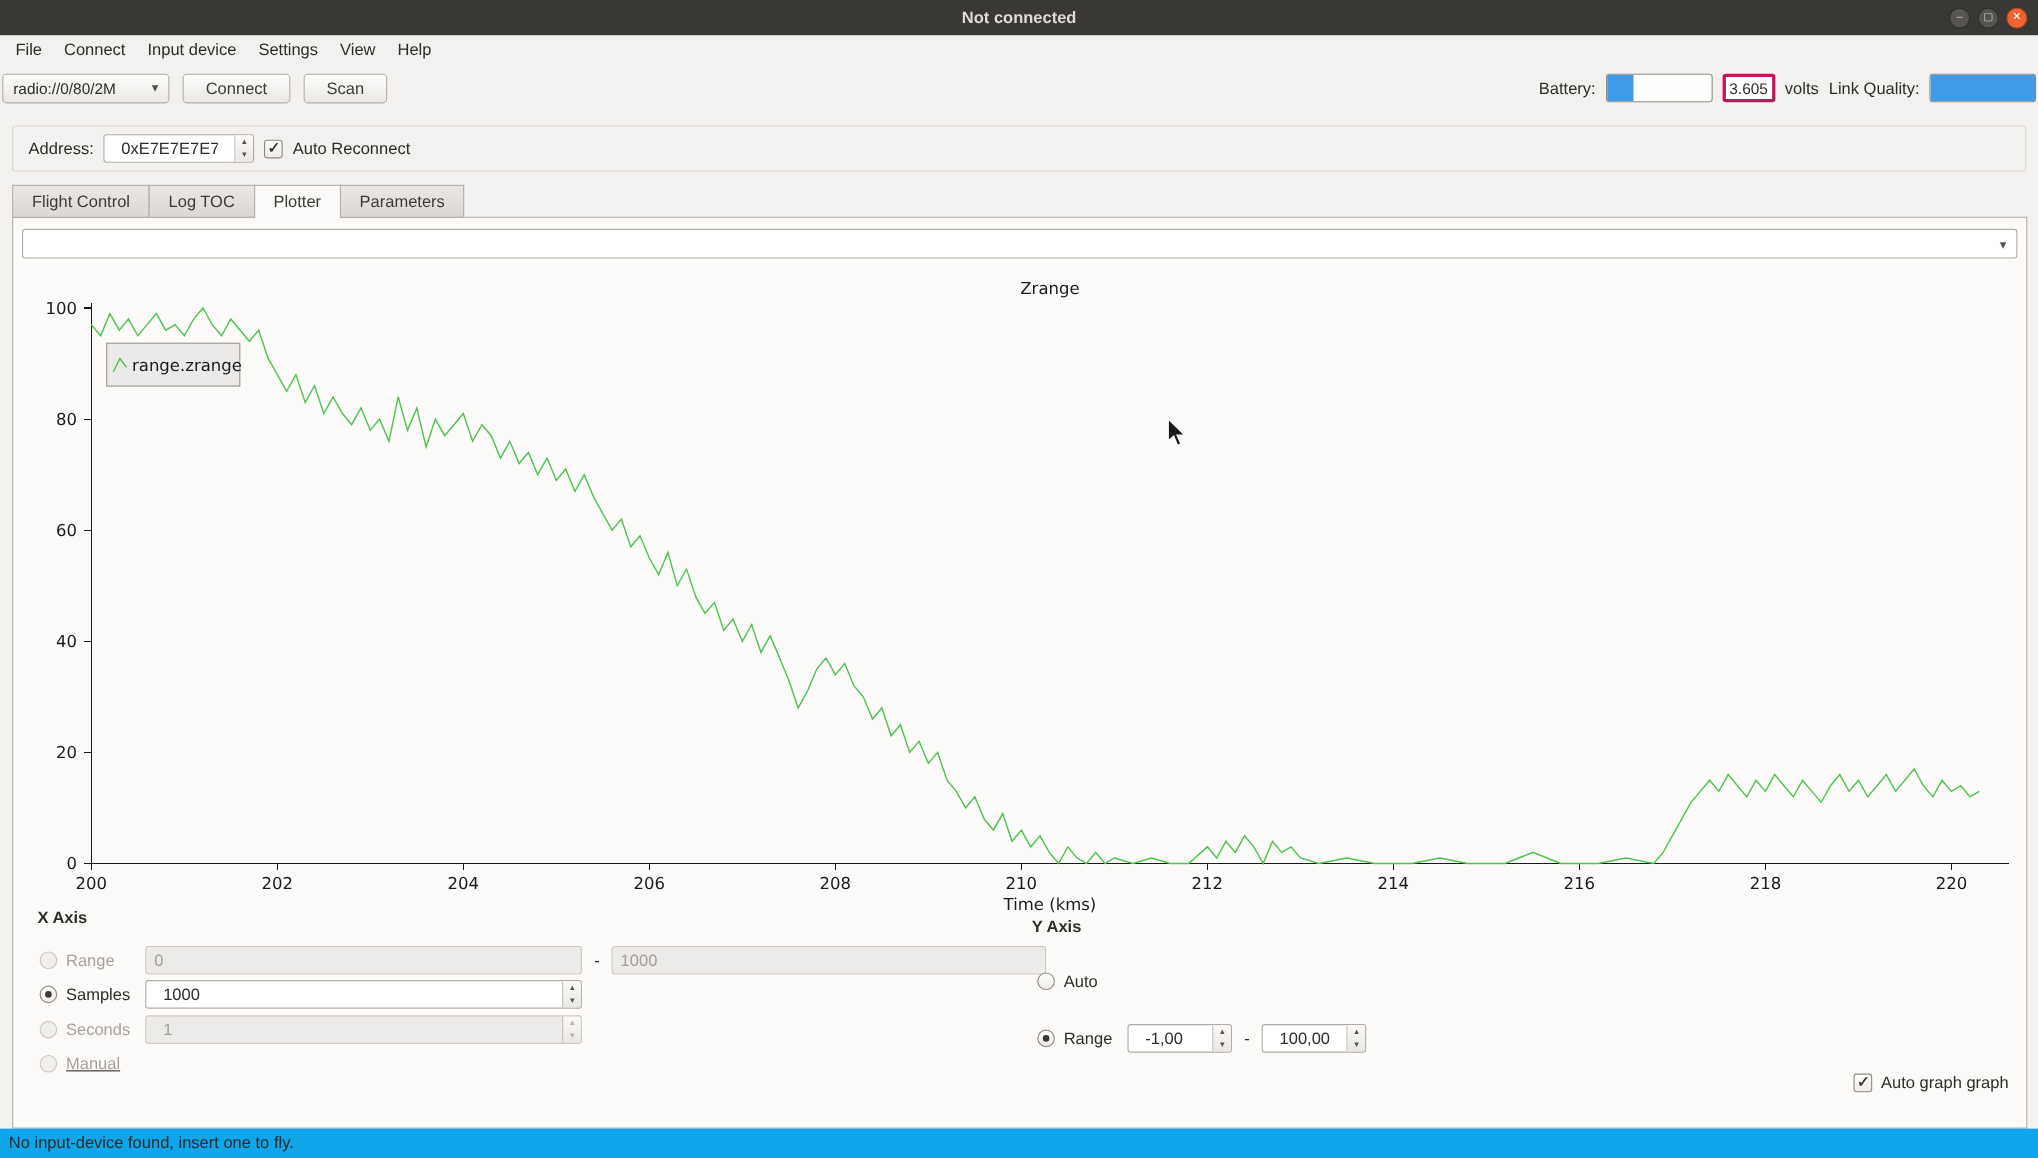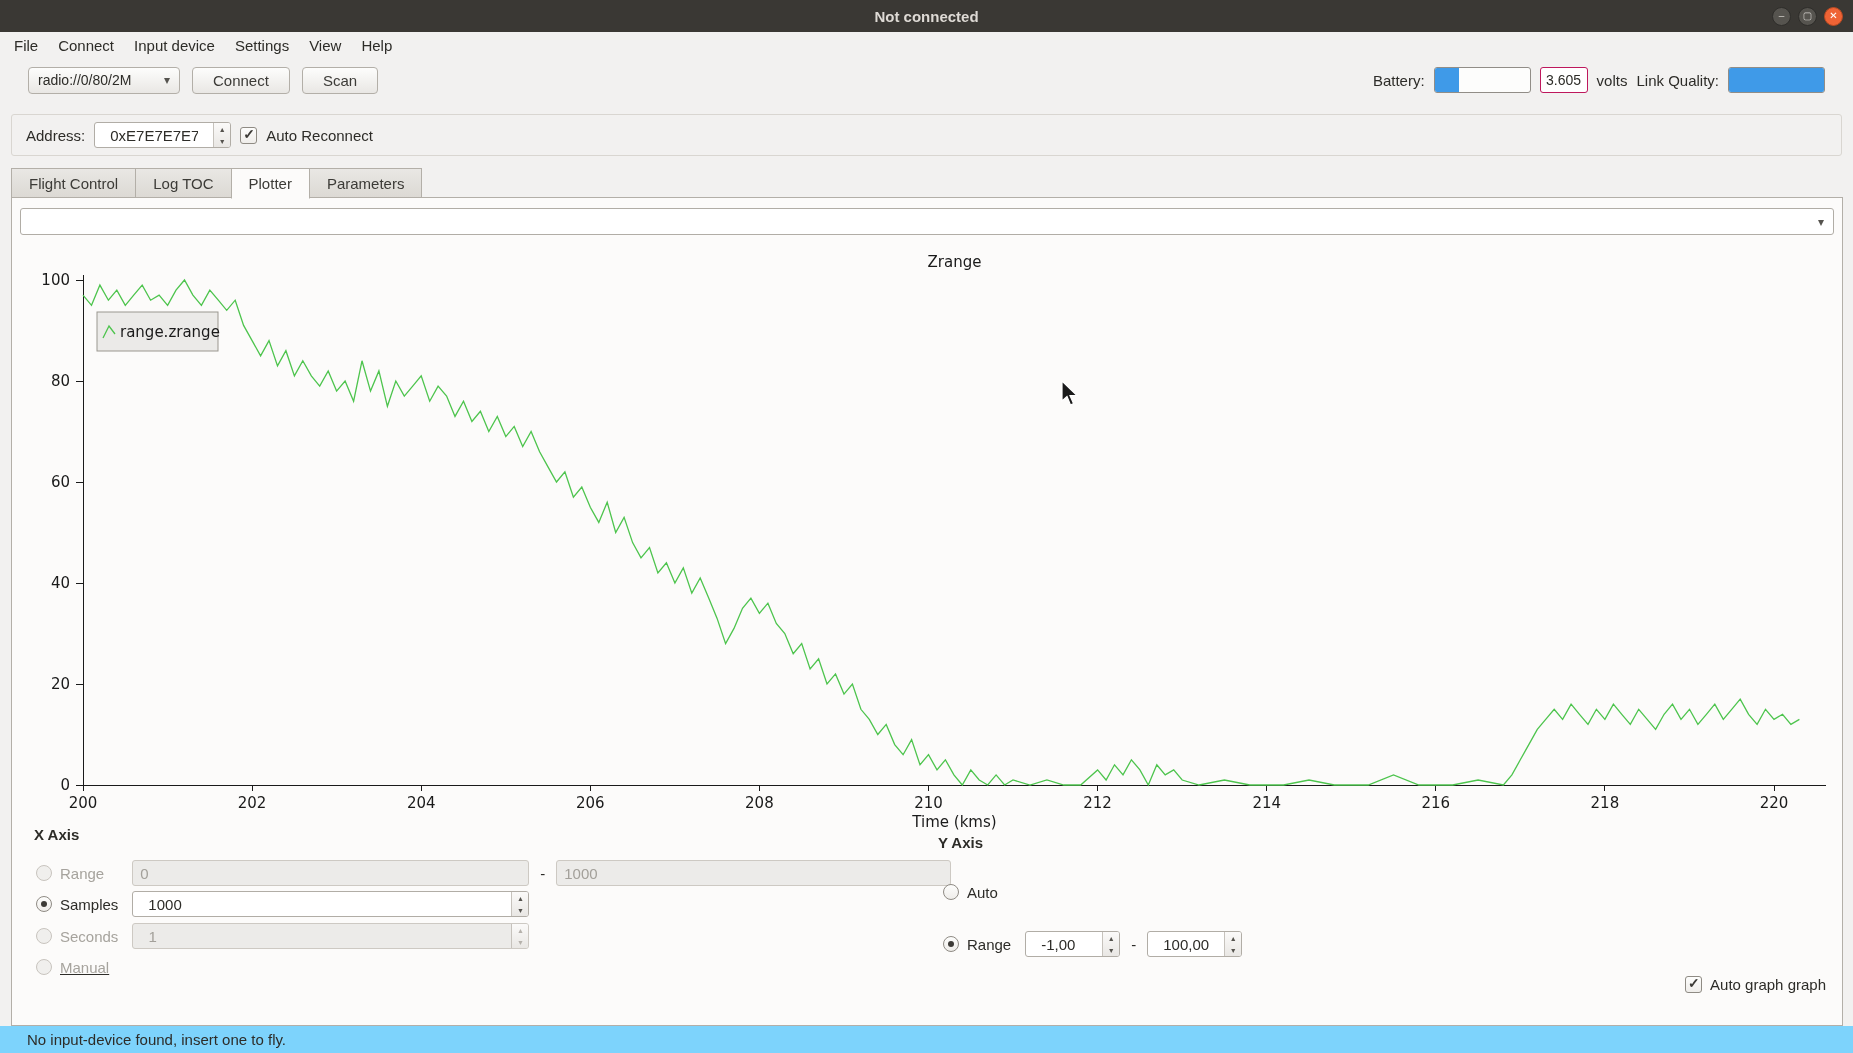--- a/index.html
+++ b/index.html
@@ -24,40 +24,40 @@
     display:flex; align-items:center; justify-content:center; font-size:10px; line-height:1;
     border:1px solid #2e2d2a;
   }
   .winbtn.close { background:#ef6335; color:#fff; border-color:#b94a22; }
 
   
   .menubar { height:26px; display:flex; align-items:center; padding-left:4px; background:#f2f1f0; }
   .menu-item { padding:3px 10px; cursor:default; }
 
   
-  .toolbar { height:44px; display:flex; align-items:center; padding:0 28px; gap:12px; }
+  .toolbar { height:44px; display:flex; align-items:center; padding:0 2px; gap:12px; }
   .gtk-raised {
     background:linear-gradient(#fdfdfc,#e9e7e4);
     border:1px solid #b3afa8; border-radius:4px;
   }
   .uri-combo {
     width:152px; height:27px; display:flex; align-items:center; justify-content:space-between;
     padding:0 9px; font-size:14px;
   }
   .combo-arrow { color:#55534e; font-size:12px; }
   .btn { height:27px; padding:0 20px; font-size:15px; color:#3c3b37; display:flex; align-items:center; }
   .toolbar-right { margin-left:auto; display:flex; align-items:center; gap:9px; }
   .tb-label { color:#2d2c28; }
   .progress {
     width:97px; height:26px; border:1px solid #918d87; border-radius:3px;
     background:#fdfdfc; overflow:hidden;
   }
   .progress .fill { height:100%; width:0; }
   .voltage {
-    width:48px; height:26px; border:1px solid #be185d; border-radius:3px; background:#fff;
+    width:48px; height:26px; border:3px solid #be185d; border-radius:3px; background:#fff;
     display:flex; align-items:center; justify-content:center; font-size:14px;
   }
 
   
   .address-frame {
     margin:12px 11px 0 11px; height:42px; border:1px solid #d9d6d1; border-radius:3px;
     display:flex; align-items:center; padding:0 14px; gap:9px;
   }
 
   
@@ -124,21 +124,21 @@
 
   .axis-title { position:absolute; font-size:15px; color:#2d2c28;font-weight:bold; }
   .ctl-row { position:absolute; display:flex; align-items:center; gap:8px; height:26px; }
   .dash { padding:0 3px; }
 
   .auto-update { position:absolute; right:16px; top:778px; display:flex; align-items:center; gap:8px; }
 
   
   .statusbar {
     position:absolute; left:0; right:0; bottom:0; height:27px;
-    display:flex; align-items:center; padding-left:27px; background:#7dd3fc;
+    display:flex; align-items:center; padding-left:8px; background:#0ea5e9;
   }
 
   .cursor { position:absolute; left:1061px; top:380px; z-index:9; }
 </style>
 </head>
 <body>
 
 <div class="window">
 
   <div class="titlebar">

